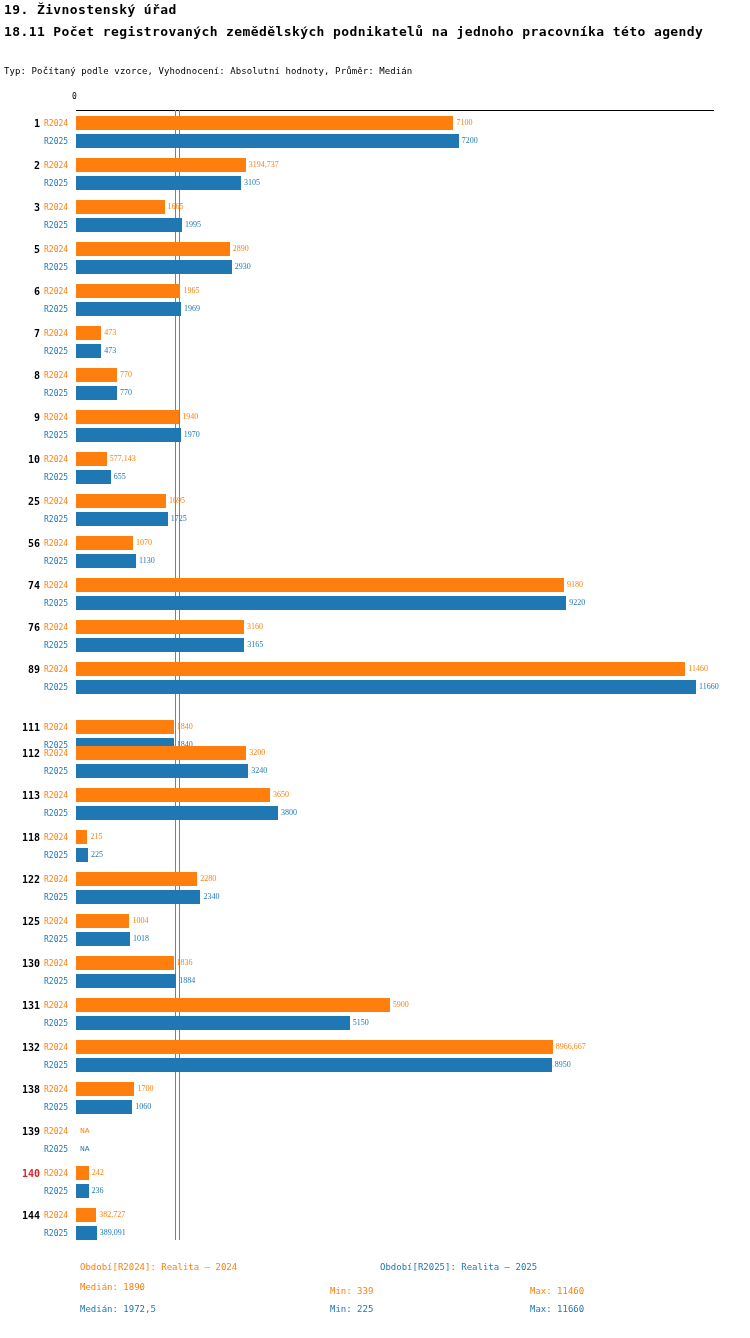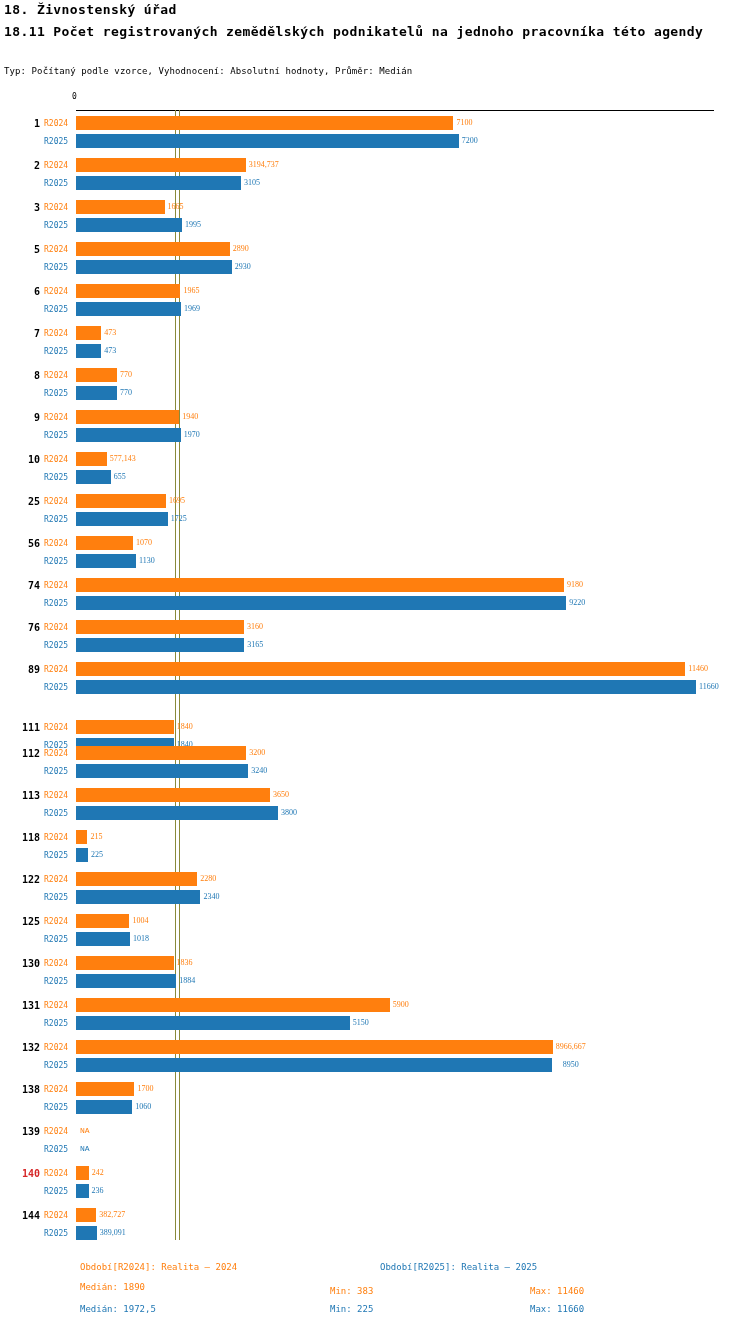--- a/index.html
+++ b/index.html
@@ -141,21 +141,21 @@
   .stat {
     position: absolute;
     font-size: 9px;
   }
 </style>
 </head>
 <body>
 
 <div class="page">
 
-  <div class="hdr1">18. Živnostenský úřad</div>
+  <div class="hdr1">19. Živnostenský úřad</div>
   <div class="hdr2">18.11 Počet  registrovaných zemědělských podnikatelů na jednoho pracovníka  této agendy</div>
   <div class="subtitle">Typ: Počítaný podle vzorce, Vyhodnocení: Absolutní hodnoty, Průměr: Medián</div>
 
   <div class="plot">
     <div class="axis-zero-label">0</div>
     <div class="axis-top-line"></div>
     <div class="grid-a"></div>
     <div class="grid-b"></div>
     <div id="groups">
         <div class="grp" style="top: 22px; height: 42px;">
@@ -447,21 +447,21 @@
         <div class="grp" style="top: 946px; height: 42px;">
           <div class="grp-label">132</div>
           <div class="row" style="top: 0px;">
             <div class="row-label" style="color: rgb(255, 127, 14);">R2024</div>
             <div class="bar r2024" style="width: 476.728px;"></div>
             <div class="bar-val r2024" style="left: 555.728px;">8966,667</div>
           </div>
           <div class="row" style="top: 18px;">
             <div class="row-label" style="color: rgb(31, 119, 180);">R2025</div>
             <div class="bar r2025" style="width: 475.842px;"></div>
-            <div class="bar-val r2025" style="left: 554.842px; margin-left: 8px;">8950</div>
+            <div class="bar-val r2025" style="left: 554.842px;">8950</div>
           </div>
         </div>
         <div class="grp" style="top: 988px; height: 42px;">
           <div class="grp-label">138</div>
           <div class="row" style="top: 0px;">
             <div class="row-label" style="color: rgb(255, 127, 14);">R2024</div>
             <div class="bar r2024" style="width: 58.4833px;"></div>
             <div class="bar-val r2024" style="left: 137.483px;">1700</div>
           </div>
           <div class="row" style="top: 18px;">
@@ -508,21 +508,21 @@
           </div>
         </div>
       </div>
   </div>
 
   <div class="legend">
     <div class="legend-item lg-2024" style="left:80px; top:0px;">Období[R2024]: Realita – 2024</div>
     <div class="legend-item lg-2025" style="left:380px; top:0px;">Období[R2025]: Realita – 2025</div>
 
     <div class="stat lg-2024" style="left:80px; top:12px;margin-top:8px;">Medián: 1890</div>
-    <div class="stat lg-2024" style="left:330px; top:24px;">Min: 383</div>
+    <div class="stat lg-2024" style="left:330px; top:24px;">Min: 339</div>
     <div class="stat lg-2024" style="left:530px; top:24px;">Max: 11460</div>
 
     <div class="stat lg-2025" style="left:80px; top:42px;">Medián: 1972,5</div>
     <div class="stat lg-2025" style="left:330px; top:42px;">Min: 225</div>
     <div class="stat lg-2025" style="left:530px; top:42px;">Max: 11660</div>
   </div>
 
 </div>
 
 </body></html>

